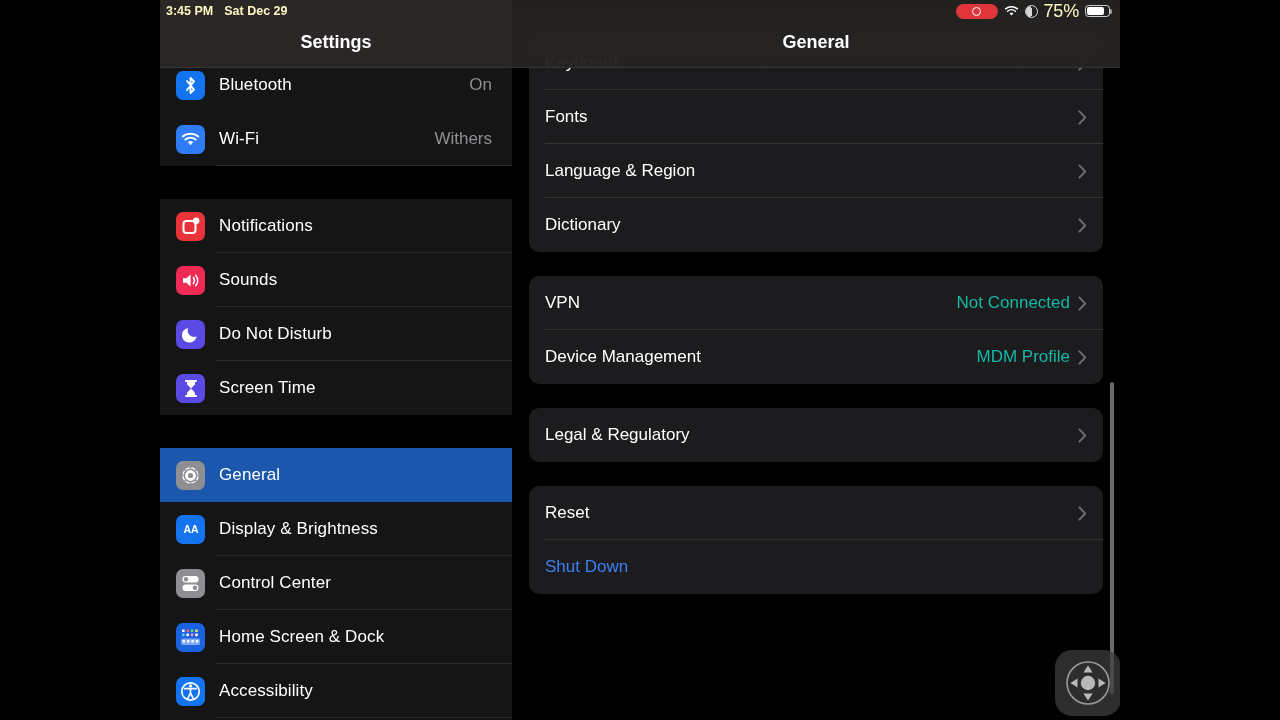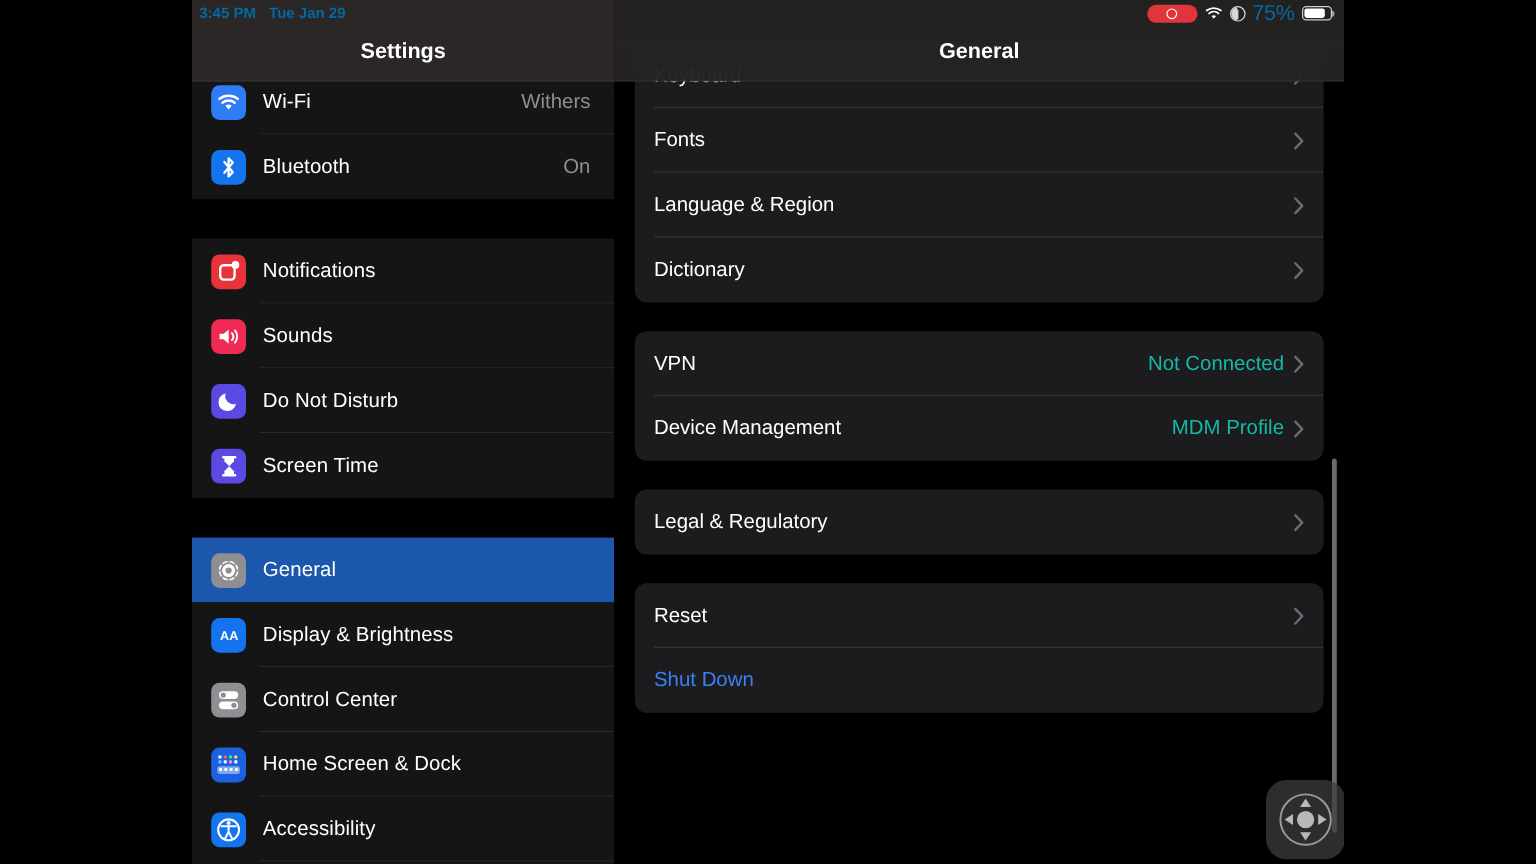--- a/index.html
+++ b/index.html
@@ -3,21 +3,21 @@
 <meta charset="utf-8">
 <style>
   * { margin:0; padding:0; box-sizing:border-box; }
   html,body { width:1280px; height:720px; background:#000; overflow:hidden;
               font-family:"Liberation Sans", sans-serif; -webkit-font-smoothing:antialiased; }
 
   #screen { position:absolute; left:160px; top:0; width:960px; height:720px; background:#000; overflow:hidden; }
 
   
   #statusbar { position:absolute; left:0; top:0; width:960px; height:22px; z-index:40;
-               display:flex; align-items:center; padding:0 10px 0 6px; color:#0369a1; font-size:12.5px; font-weight:600; }
+               display:flex; align-items:center; padding:0 10px 0 6px; color:#fef9c3; font-size:12.5px; font-weight:600; }
   .sb-left { display:flex; align-items:center; gap:11px; }
   .sb-right { margin-left:auto; display:flex; align-items:center; gap:6px; }
   .rec-pill { width:42px; height:15px; border-radius:8px; background:#e0353b; display:flex; align-items:center; justify-content:center; }
   .rec-pill .ring { width:9px; height:9px; border-radius:50%; border:1.6px solid #fff; background:#e0353b; }
   .wifi-ic { width:15px; height:12px; position:relative; }
   .batt-small { width:13px; height:13px; border-radius:50%; border:1.3px solid #d8d8d8; position:relative; overflow:hidden; }
   .batt-small:after { content:""; position:absolute; left:0; top:0; bottom:0; width:50%; background:#d8d8d8; }
   .batt-small:before { content:""; position:absolute; left:50%; top:2.5px; width:1.4px; height:8px; background:#d8d8d8; margin-left:-0.7px; }
   .batt-pct { font-size:18px; font-weight:400; letter-spacing:-0.2px; }
   .batt-shell { width:25px; height:12.5px; border:1.4px solid rgba(255,255,255,.78); border-radius:3.5px; position:relative; }
@@ -92,21 +92,21 @@
     <div class="left"></div>
     <div class="right"></div>
     <div class="hairline"></div>
   </div>
   <div class="nav-title" id="nav-title-left">Settings</div>
   <div class="nav-title" id="nav-title-right">General</div>
 
   <div id="statusbar">
     <div class="sb-left">
       <span>3:45 PM</span>
-      <span>Tue Jan 29</span>
+      <span>Sat Dec 29</span>
     </div>
     <div class="sb-right">
       <span class="rec-pill">
           <span class="ring"></span>
         </span>
       <span class="wifi-ic">
         <svg width="15" height="12" viewBox="0 0 15 12" class="glyph">
           <path d="M7.5 10.6 L5.6 8.4 a3 3 0 0 1 3.8 0 Z" fill="#fff"></path>
           <path d="M3.6 6.2 a6 6 0 0 1 7.8 0" stroke="#fff" stroke-width="1.5" fill="none" stroke-linecap="round"></path>
           <path d="M1.6 3.8 a9.4 9.4 0 0 1 11.8 0" stroke="#fff" stroke-width="1.5" fill="none" stroke-linecap="round"></path>
@@ -116,40 +116,40 @@
       <span class="batt-pct">75%</span>
       <span class="batt-shell">
           <span class="batt-fill"></span>
         </span>
     </div>
   </div>
 
   <div id="sidebar">
       <div style="height: 58px; background: rgb(21, 21, 22);"></div>
       <div class="sb-group">
+        <div class="sb-row last">
+          <span class="sb-ic ic-bt">
+            <svg width="13" height="19" viewBox="0 0 13 19">
+              <path d="M3 5 L10 13.5 L6.5 17 L6.5 2 L10 5.5 L3 14" stroke="#fff" stroke-width="1.9" fill="none" stroke-linejoin="round" stroke-linecap="round"></path>
+            </svg>
+          </span>
+          <span class="sb-label">Bluetooth</span>
+          <span class="sb-val">On</span>
+        </div>
         <div class="sb-row">
           <span class="sb-ic ic-wifi">
             <svg width="19" height="15" viewBox="0 0 19 15">
               <path d="M9.5 13.2 L6.9 10.1 a4 4 0 0 1 5.2 0 Z" fill="#fff"></path>
               <path d="M4.4 7.6 a8 8 0 0 1 10.2 0" stroke="#fff" stroke-width="2" fill="none" stroke-linecap="round"></path>
               <path d="M1.8 4.4 a12.5 12.5 0 0 1 15.4 0" stroke="#fff" stroke-width="2" fill="none" stroke-linecap="round"></path>
             </svg>
           </span>
           <span class="sb-label">Wi-Fi</span>
           <span class="sb-val">Withers</span>
           <span class="sep"></span>
-        </div>
-        <div class="sb-row last">
-          <span class="sb-ic ic-bt">
-            <svg width="13" height="19" viewBox="0 0 13 19">
-              <path d="M3 5 L10 13.5 L6.5 17 L6.5 2 L10 5.5 L3 14" stroke="#fff" stroke-width="1.9" fill="none" stroke-linejoin="round" stroke-linecap="round"></path>
-            </svg>
-          </span>
-          <span class="sb-label">Bluetooth</span>
-          <span class="sb-val">On</span>
         </div>
       </div>
       <div class="sb-gap"></div>
       <div class="sb-group">
         <div class="sb-row">
           <span class="sb-ic ic-notif">
             <svg width="19" height="19" viewBox="0 0 19 19">
               <rect x="2.5" y="4" width="12" height="12" rx="3" fill="none" stroke="#fff" stroke-width="2"></rect>
               <circle cx="15.2" cy="3.8" r="3.2" fill="#fff"></circle>
             </svg>

